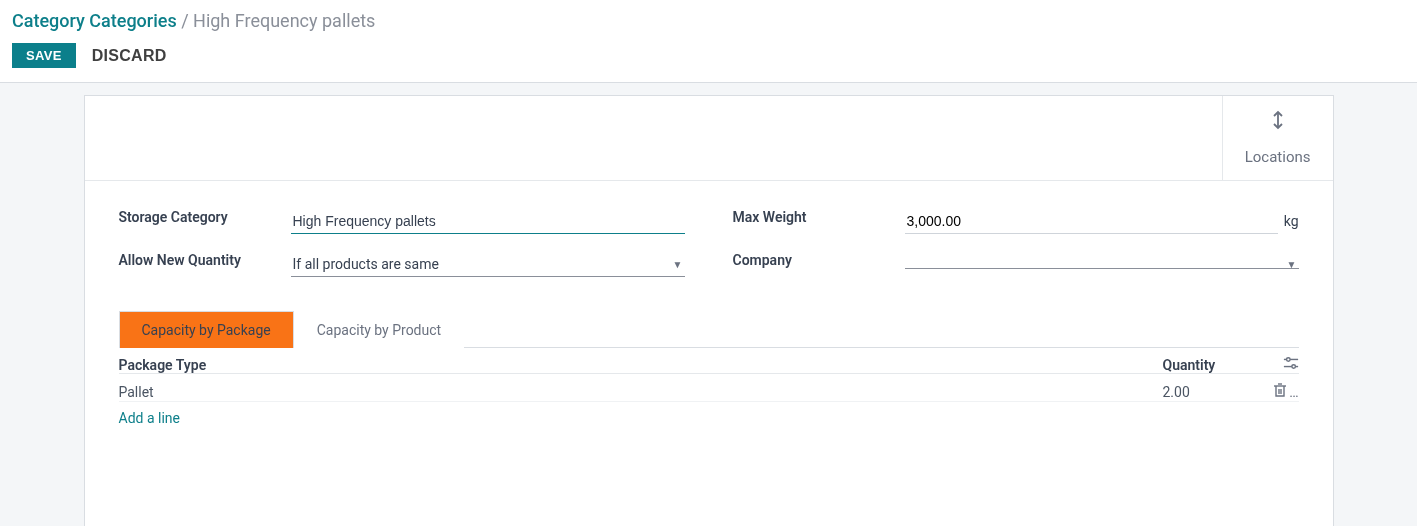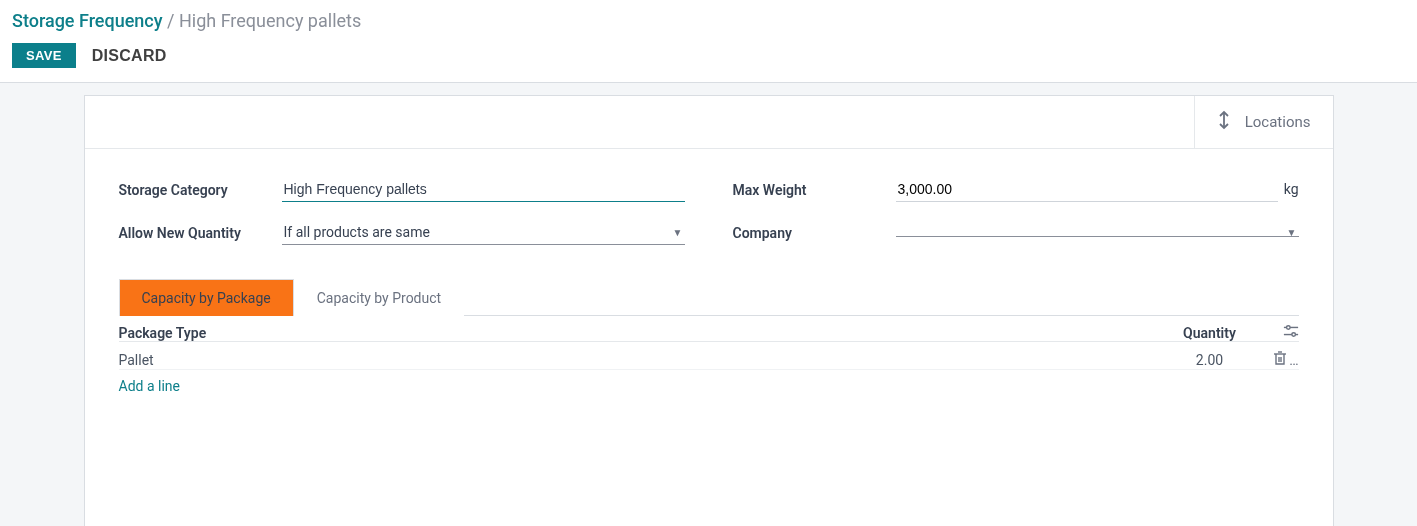--- a/index.html
+++ b/index.html
@@ -66,31 +66,32 @@
   .stat-btn {
     display:flex;
     align-items:center;
     gap:14px;
     border-left:1px solid #e5e8eb;
     padding: 14px 22px;
     color:#6b7280;
     background:#fff;
     cursor:pointer;
     font-size:15px;
+    flex-direction:column;
   }
   .stat-btn svg { stroke:#6b7280; }
   .form-body { padding: 28px 34px 12px 34px; }
   .two-col {
     display:grid;
     grid-template-columns: 1fr 1fr;
     column-gap: 48px;
     row-gap: 18px;
     margin-bottom: 34px;
   }
-  .field { display:flex; align-items:center; gap: 8px; }
+  .field { display:flex; gap: 17px; }
   .field-label {
     width: 155px;
     font-weight: 600;
     color:#374151;
     font-size:14px;
   }
   .field-control {
     flex:1;
     display:flex;
     align-items:center;
@@ -161,40 +162,40 @@
     display:grid;
     grid-template-columns: 1fr 96px 40px;
     align-items:center;
     padding: 8px 0 0 0;
   }
   .grid-head {
     border-bottom:1px solid #e5e8eb;
     font-weight:600;
     color:#374151;
   }
-  .grid-head .qty, .grid-row .qty { text-align:center; padding-right:2px;}
+  .grid-head .qty, .grid-row .qty { text-align:left; padding-right:2px;}
   .grid-head .opts { text-align:right; color:#6b7280;}
   .grid-row { border-bottom:1px solid #f0f2f4; color:#4b5563;}
   .row-actions { display:flex; justify-content:flex-end; align-items:center; gap:2px; color:#6b7280;}
   .trash svg { stroke:#6b7280; }
   .add-line {
     color:#0d7f8a;
     padding:8px 0;
     cursor:pointer;
     display:inline-block;
   }
   .grid-pad { padding-bottom:120px; }
   .filter-icon svg{ stroke:#6b7280;}
 </style>
 </head>
 <body>
 
 <div class="header-bar">
   <div class="breadcrumb">
-    <a href="#">Storage Frequency</a><span class="sep"> / </span><span class="current">High Frequency pallets</span>
+    <a href="#">Category Categories</a><span class="sep"> / </span><span class="current">High Frequency pallets</span>
   </div>
   <div class="btn-row">
     <button class="btn-primary">SAVE</button>
     <button class="btn-link">DISCARD</button>
   </div>
 </div>
 
 <div class="canvas">
   <div class="sheet">
 

